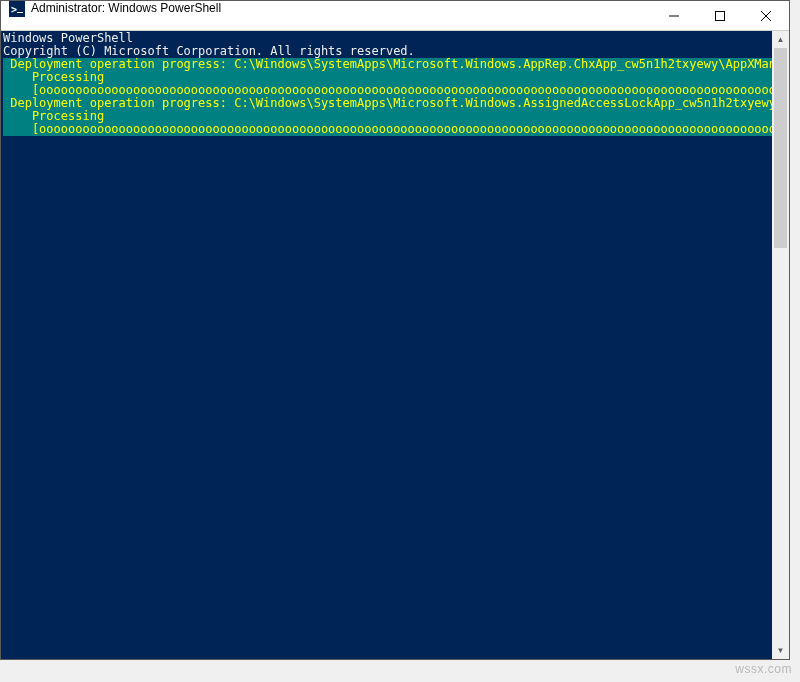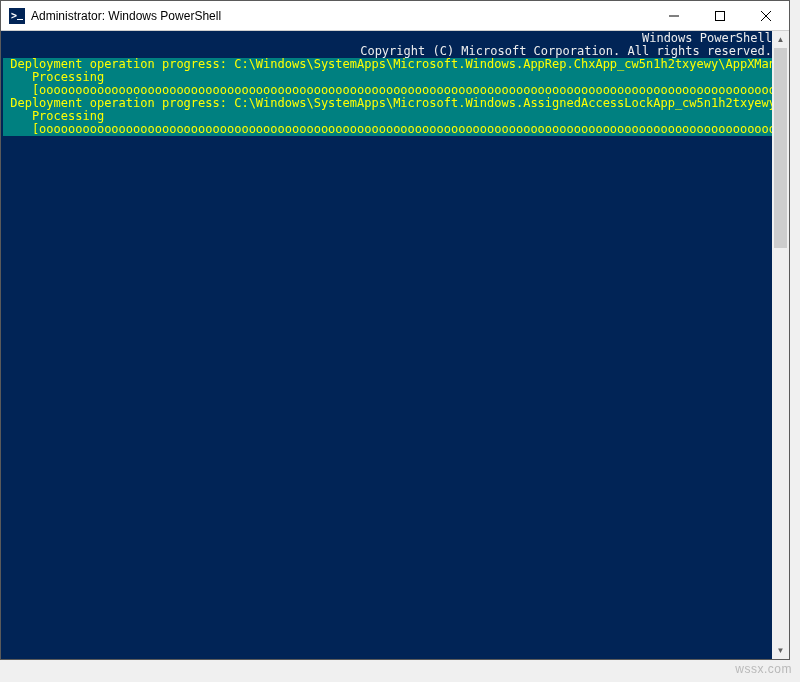--- a/index.html
+++ b/index.html
@@ -21,21 +21,20 @@
       background: #fff;
       border: 1px solid #5a5a5a;
       display: flex;
       flex-direction: column;
       position: relative;
     }
     .titlebar {
       height: 30px;
       background: #ffffff;
       display: flex;
-      align-items: center;
       border-bottom: 1px solid #d0d0d0;
       user-select: none;
     }
     .titlebar-icon {
       width: 16px;
       height: 16px;
       margin: 0 6px 0 8px;
       background: #012456;
       display: flex;
       align-items: center;
@@ -94,21 +93,20 @@
     .console {
       flex: 1;
       background: #012456;
       font-family: Consolas, "Lucida Console", monospace;
       font-size: 12px;
       line-height: 13px;
       color: #cccccc;
       overflow: hidden;
       white-space: pre;
       padding: 1px 0 0 2px;
-      text-align: right;
     }
     .header-line {
       color: #eeeeee;
       white-space: pre;
     }
     .progress-block {
       background: #008080;
       color: #ffff00;
       white-space: pre;
       display: block;

